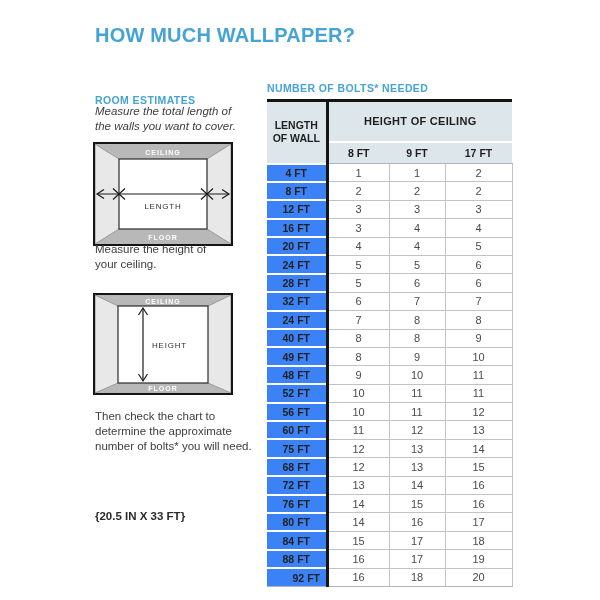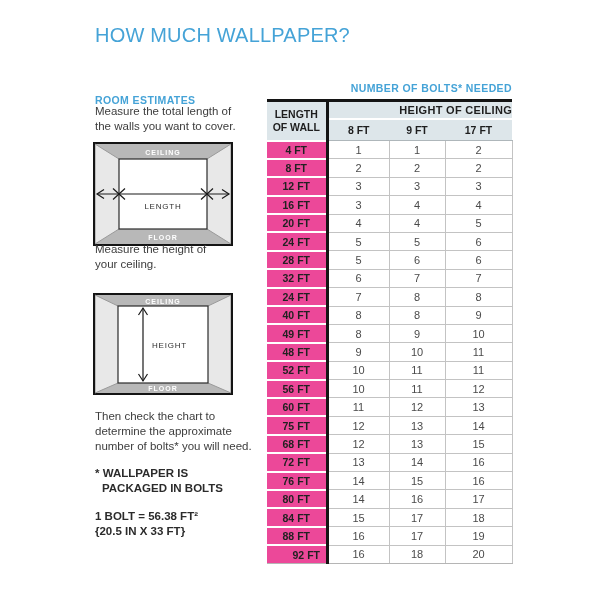--- a/index.html
+++ b/index.html
@@ -5,35 +5,35 @@
   * { box-sizing: border-box; }
   html,body { margin:0; padding:0; background:#ffffff; }
   body {
     width:600px; height:600px; position:relative; overflow:hidden;
     font-family:"Liberation Sans", sans-serif;
   }
   .page { position:absolute; inset:0; background:#fff; }
 
   .page-title {
     position:absolute; left:95px; top:24px; margin:0;
-    font-size:20px; font-weight:normal; color:#45a3d7; letter-spacing:0.2px;text-align:right;
+    font-size:20px; font-weight:bold; color:#45a3d7; letter-spacing:0.2px;text-align:right;
   }
 
   .section-heading {
     position:absolute; font-size:10.5px; font-weight:bold;
     color:#45a3d7; letter-spacing:0.4px;
   }
   .heading-left { left:95px; top:82px;margin-top:12px; }
-  .heading-table { left:267px; top:82px; width:245px; text-align:right; }
+  .heading-table { left:267px; top:82px; width:245px; text-align:left; }
 
   .step {
     position:absolute; left:95px; width:160px; margin:0;
     font-size:11.5px; line-height:1.32; color:#3d3d3d; white-space:pre-line;
   }
-  .step1 { top:104px; }
+  .step1 { top:104px;font-style:italic; }
   .step2 { top:242px; }
   .step3 { top:409px; }
 
   .diagram { position:absolute; left:93px; }
   .diagram1 { top:142px; }
   .diagram2 { top:293px; }
 
   .footnote {
     position:absolute; left:95px; top:466px;
     font-size:11.5px; font-weight:bold; color:#2b2b2b; line-height:1.3;
@@ -57,32 +57,32 @@
 
   .bolts-table th, .bolts-table td { padding:0; text-align:center; }
 
   .bolts-table th.corner {
     background:#dde6ea; border-right:3px solid #141414;
     border-bottom:2px solid #ffffff;
     font-size:10.5px; color:#1e1e1e; line-height:1.25;
     white-space:pre-line;
   }
   .bolts-table th.colgroup {
-    background:#dde6ea; height:18px;
+    background:#dde6ea; height:41px;
     border-bottom:2px solid #ffffff;
-    font-size:11px; color:#1e1e1e; letter-spacing:0.3px;text-align:right;
+    font-size:11px; color:#1e1e1e; letter-spacing:0.3px;
   }
   .bolts-table th.colhead {
     background:#dde6ea; height:22px;
     border-bottom:1px solid #aeb6ba;
     font-size:10.5px; color:#1e1e1e;
   }
 
   .bolts-table tbody th {
-    background:#ec4899; border-right:3px solid #141414;
+    background:#3b82f6; border-right:3px solid #141414;
     border-bottom:2px solid #ffffff;
     font-size:10.5px; color:#222; height:18.4px;
   }
   .bolts-table tbody td {
     background:#ffffff; border-bottom:1px solid #c3c3c3;
     border-right:1px solid #c3c3c3;
     font-size:11px; color:#4a4a4a; height:18.4px;
   }
   .bolts-table tbody tr:last-child th { border-bottom:1px solid #b5b5b5;padding-left:20px; }
   .bolts-table tbody tr:last-child td { border-bottom:1px solid #b5b5b5; }
@@ -146,27 +146,22 @@
       <polyline points="45.5,22 50,15 54.5,22"></polyline>
       <polyline points="45.5,81 50,88 54.5,81"></polyline>
     </g>
     <text class="dim-label" x="59" y="54.5" text-anchor="start">HEIGHT</text>
   </svg>
 
   <p class="step step3">Then check the chart to
 determine the approximate
 number of bolts* you will need.</p>
 
-  <div class="footnote">
-    <div>* WALLPAPER IS</div>
-    <div class="indent">PACKAGED IN BOLTS</div>
-  </div>
 
   <div class="bolt-spec">
-    <div>1 BOLT = 56.38 FT²</div>
     <div>{20.5 IN X 33 FT}</div>
   </div>
 
   <table class="bolts-table">
     <colgroup>
       <col class="c0">
         <col class="c1">
         <col class="c2">
         <col class="c3">
     </colgroup>

